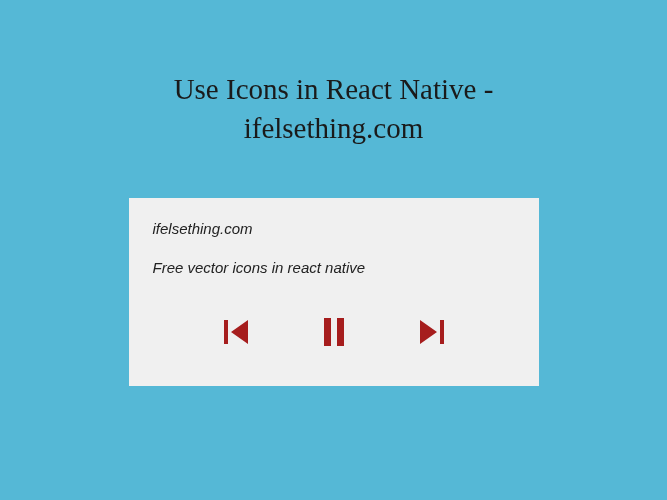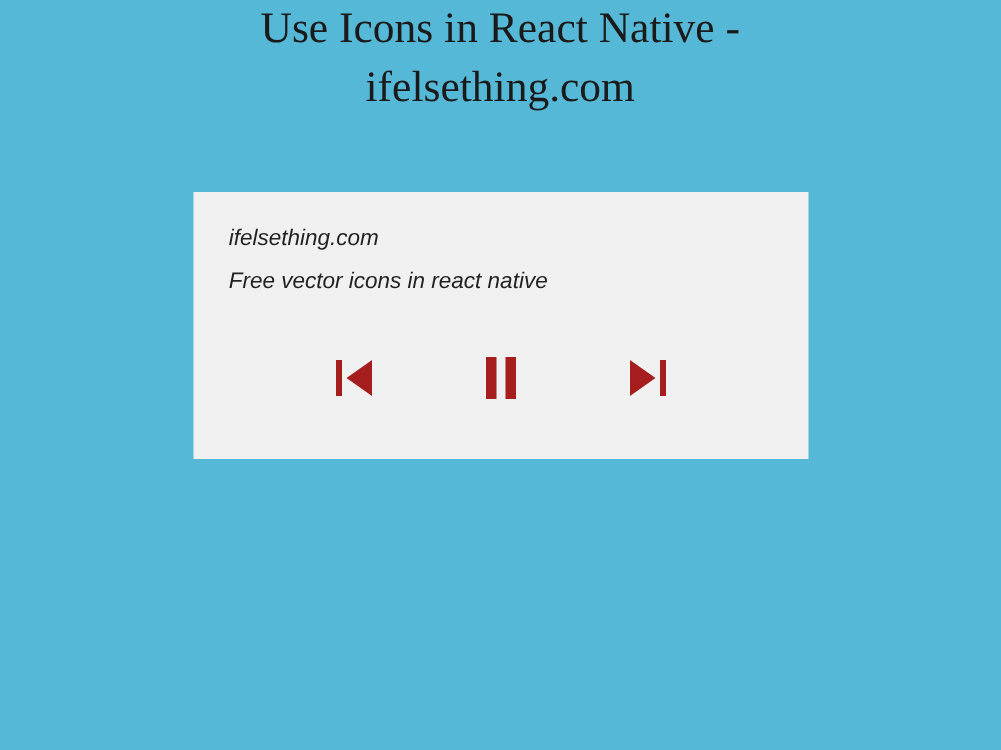--- a/index.html
+++ b/index.html
@@ -10,41 +10,42 @@
     body {
       width: 667px;
       height: 500px;
       background: #55b8d6;
       display: flex;
       flex-direction: column;
       align-items: center;
       font-family: Georgia, 'Times New Roman', serif;
     }
     .heading {
+      margin-top: 70px;
       text-align: center;
       color: #1a1a1a;
       font-size: 29px;
       font-weight: normal;
       line-height: 1.35;
       max-width: 480px;
     }
     .card {
       margin-top: 50px;
       width: 410px;
       background: #f0f0f0;
       padding: 22px 24px 30px 24px;
       font-family: -apple-system, BlinkMacSystemFont, 'Segoe UI', Helvetica, Arial, sans-serif;
     }
     .brand {
       font-style: italic;
       font-size: 15px;
       color: #222;
     }
     .subtitle {
-      margin-top: 12px;
+      margin-top: 22px;
       font-style: italic;
       font-size: 15px;
       color: #222;
     }
     .controls {
       margin-top: 32px;
       display: flex;
       justify-content: center;
       align-items: center;
       gap: 50px;

